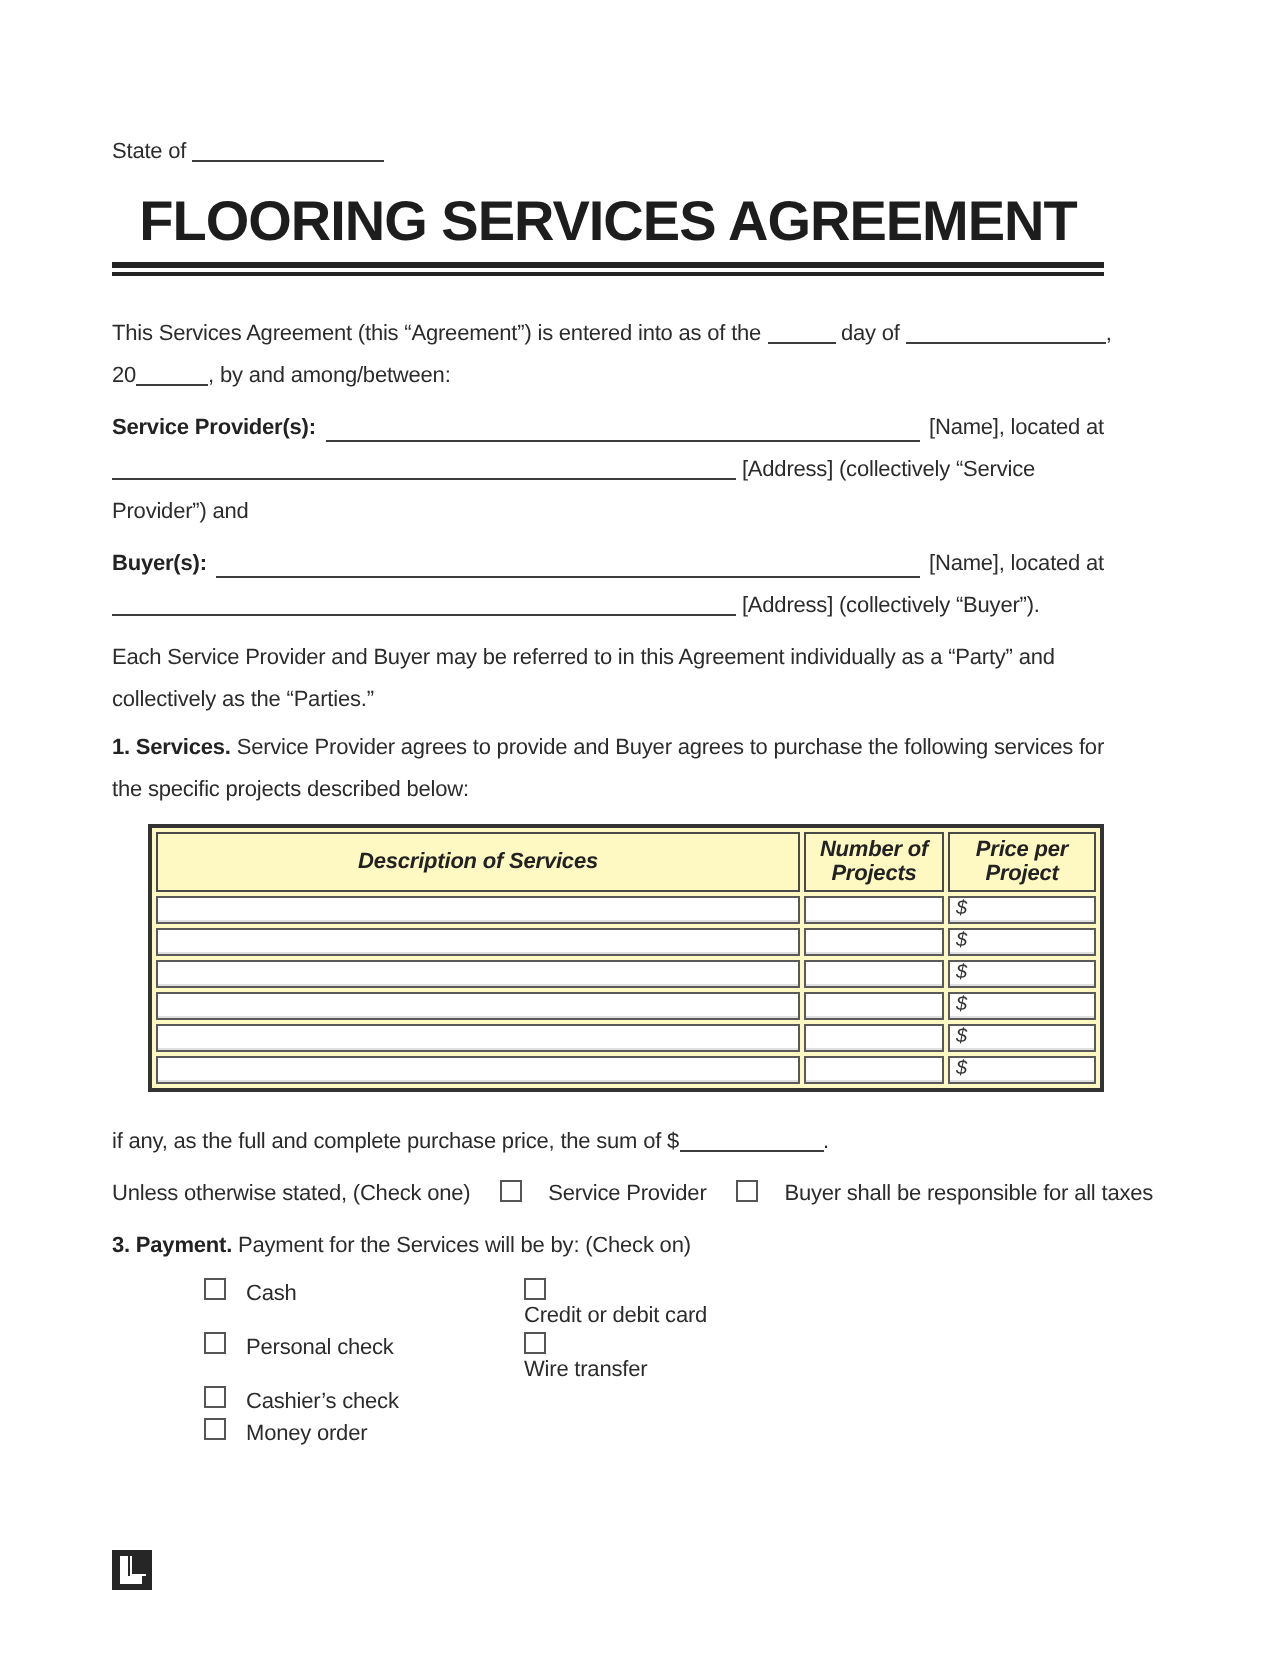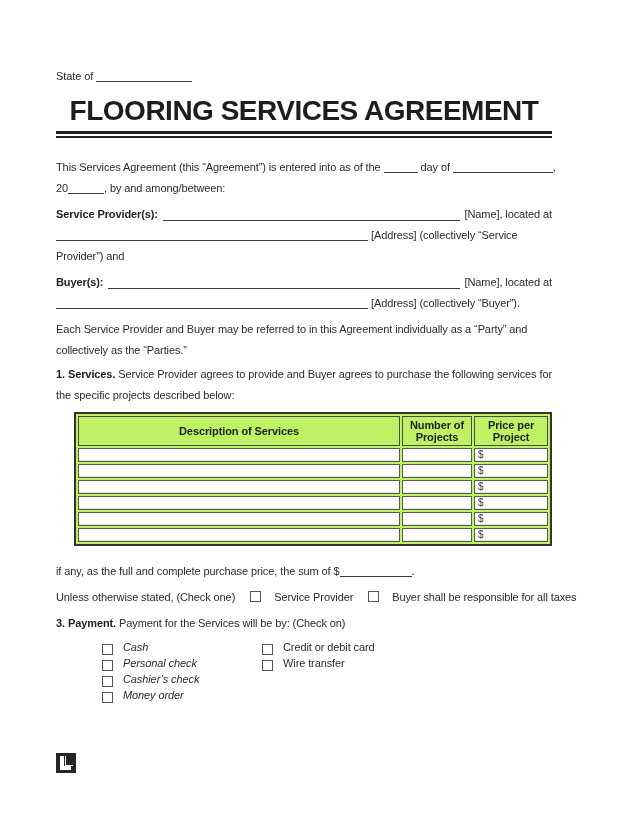--- a/index.html
+++ b/index.html
@@ -29,21 +29,21 @@
   .mt-3{margin-top:3px;}
   
   .blank{display:inline-block;border-bottom:1px solid #3c3c3c;height:12px;vertical-align:-2px;}
   .flexline{display:flex;align-items:flex-end;line-height:21px;}
   .flexline .txt{white-space:nowrap;}
   .blank-flex{flex:1;border-bottom:1px solid #3c3c3c;margin:0 5px 4px 5px;height:1px;}
   
   .svc-table{
     border-collapse:separate;border-spacing:2px;
     border:2px solid #333;margin:6px 0 0 18px;
-    width:460px;table-layout:fixed;background:#bef264;
+    width:460px;table-layout:fixed;background:#fef9c3;font-style:italic;
   }
   .svc-table th{
     border:1px solid #4a4a4a;font-size:11px;font-weight:bold;color:#222;
     text-align:center;line-height:12px;padding:2px 2px;height:24px;vertical-align:middle;
   }
   .svc-table td{
     border:1px solid #5a5a5a;height:12px;font-size:10px;line-height:12px;
     padding:0 3px;color:#333;background:#fff;
     box-shadow:inset 0 -1px 0 rgba(0,0,0,0.12);
   }
@@ -53,22 +53,22 @@
   
   .cb{
     display:inline-block;width:9px;height:9px;border:1.2px solid #555;
     background:#fff;vertical-align:-1px;
   }
   .cb-inline-l{margin-left:12px;}
   .cb-inline-r{margin-right:10px;}
   
   .opts{margin-top:5px;}
   .opt-row{display:flex;line-height:16px;}
-  .opt-cell-l{width:160px;margin-left:46px;display:flex;align-items:flex-end;font-style:italic;}
-  .opt-cell-r{display:flex;align-items:flex-end;}
+  .opt-cell-l{width:160px;margin-left:46px;display:flex;align-items:flex-start;}
+  .opt-cell-r{display:flex;align-items:flex-start;flex-direction:column;}
   .opt-cell-l .cb,.opt-cell-r .cb{margin-right:10px;flex:0 0 auto;}
   
   .logo{position:relative;width:20px;height:20px;background:#262626;margin-top:50px;}
   .logo .l-vert{position:absolute;left:4px;top:3px;width:4px;height:14px;background:#fff;}
   .logo .l-horiz{position:absolute;left:4px;top:13px;width:11px;height:4px;background:#fff;}
   .logo .l-page{
     position:absolute;left:9px;top:3px;width:7px;height:9px;background:#262626;
     border-left:1.5px solid #fff;border-bottom:1.5px solid #fff;
   }
 </style>

